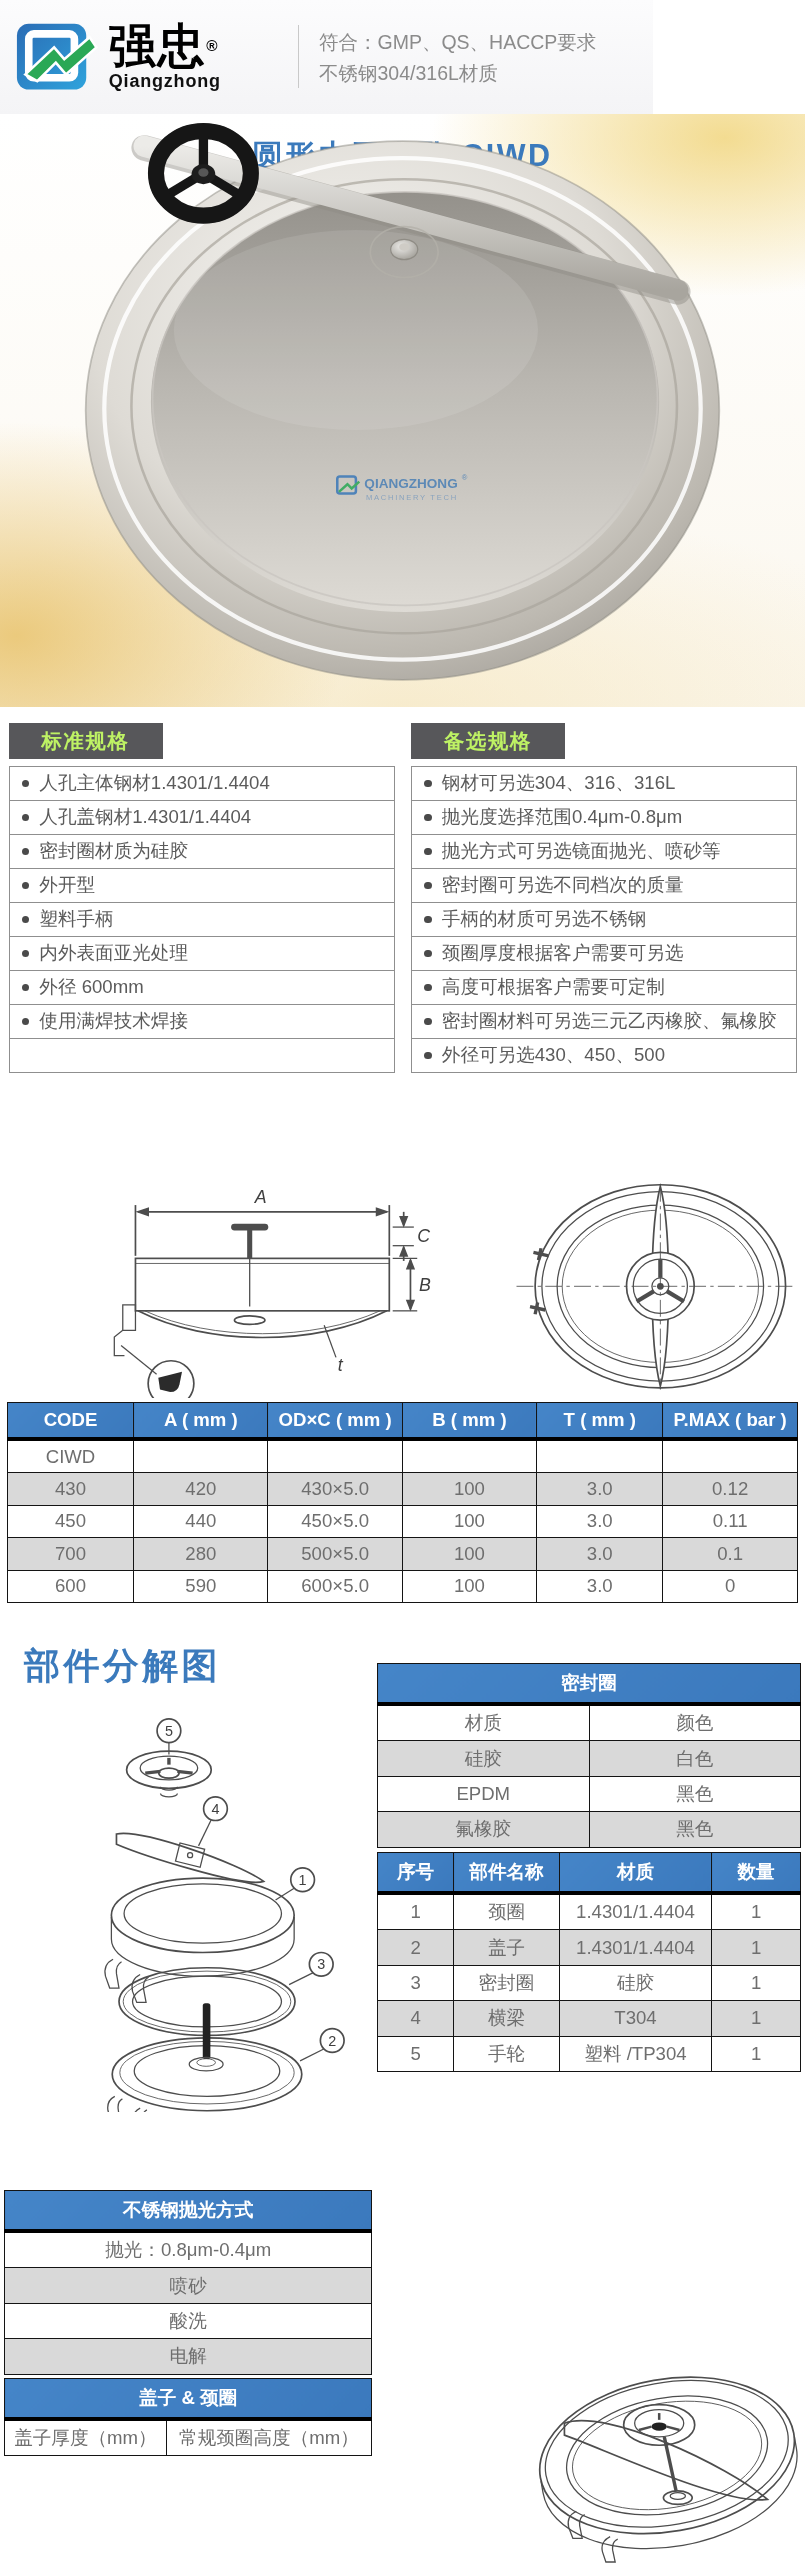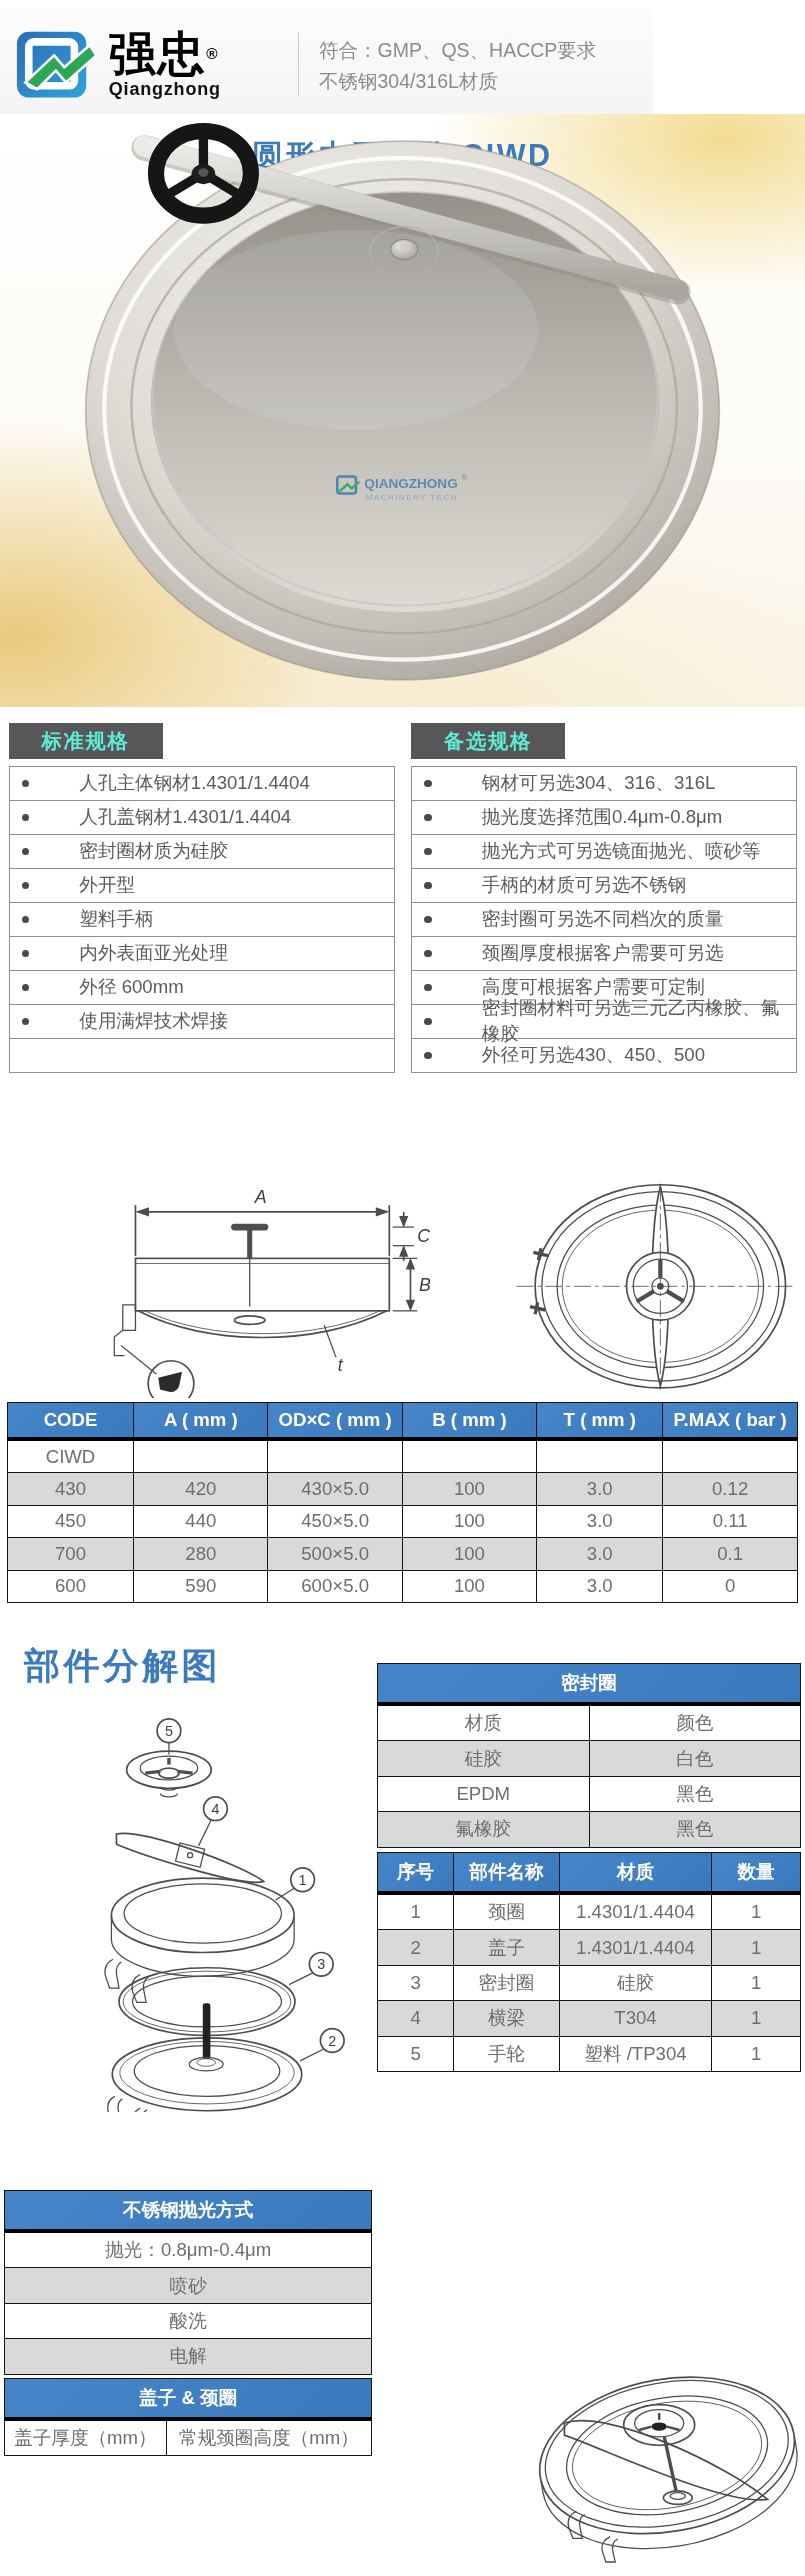--- a/index.html
+++ b/index.html
@@ -1,20 +1,20 @@
 <!DOCTYPE html>
 <html style="font-size:13.6px"><head>
 <meta charset="utf-8">
 <style>
   html,body{margin:0;padding:0;background:#e9e9e9;}
   .page{position:relative;width:805px;height:2576px;margin:0 auto;background:#ffffff;
         font-family:"Liberation Sans","DejaVu Sans",sans-serif;overflow:hidden;}
 
   
-  .top{position:absolute;top:8px;left:0;width:653px;height:114px;
+  .top{position:absolute;top:0;left:0;width:653px;height:114px;
        background:linear-gradient(#fcfcfd,#f4f4f6);}
   .logo-wrap{position:absolute;left:15.3px;top:22px;display:flex;align-items:center;}
   .logo-icon{width:85px;height:71px;}
   .logo-text{margin-left:8.5px;}
   .logo-cn{font-size:47px;font-weight:bold;color:#000;line-height:46px;letter-spacing:1.7px;}
   .logo-cn sup{font-size:15.3px;vertical-align:top;}
   .logo-en{font-size:18px;font-weight:bold;color:#101010;letter-spacing:0.8px;margin-top:1.7px;}
   .hdr-divider{position:absolute;left:298px;top:25.4px;width:0.8px;height:63px;background:#c9c9c9;}
   .taglines{position:absolute;left:319px;top:27px;font-size:19.5px;color:#8b8b8b;line-height:31px;}
 
@@ -26,25 +26,25 @@
       radial-gradient(ellipse 763px 271px at 50% 100%, rgba(244,226,178,.55), rgba(255,255,255,0) 75%),
       linear-gradient(#ffffff,#fbf7ee);}
   .title{position:absolute;top:22px;left:0;width:100%;margin:0;text-align:center;
          font-size:30.5px;font-weight:bold;color:#3b7abc;letter-spacing:2.5px;}
   .product{position:absolute;top:0;left:0;}
 
   
   .spec-box{position:absolute;width:386px;}
   .spec-box.left{left:8.5px;top:723px;}
   .spec-box.right{left:411px;top:723px;}
-  .spec-head{width:154px;height:36px;background:#57575a;color:#5eead4;font-size:20.3px;font-weight:bold;
+  .spec-head{width:154px;height:36px;background:#57575a;color:#bef264;font-size:20.3px;font-weight:bold;
              display:flex;align-items:center;justify-content:center;letter-spacing:1.7px;}
   .spec-list{list-style:none;margin:6.8px 0 0 0;padding:0;border:0.8px solid #8f8f8f;background:#fff;}
   .spec-list li{height:33px;display:flex;align-items:center;border-bottom:0.8px solid #8f8f8f;
-                padding-left:12px;font-size:18.6px;color:#5b5b5b;gap:40px;}
+                padding-left:12px;font-size:18.6px;color:#5b5b5b;}
   .spec-list li:last-child{border-bottom:none;}
   .bullet{width:7.6px;height:7.6px;border-radius:50%;background:#4a4a4a;margin-right:10.2px;flex:0 0 7.6px;}
 
   
   .notes{position:absolute;left:25.4px;top:1117px;font-size:20.3px;color:#e60f17;line-height:31px;}
 
   
   .side-view{position:absolute;left:38px;top:1178px;}
   .front-view{position:absolute;left:508px;top:1178px;}
   .exploded{position:absolute;left:42px;top:1705px;}
@@ -213,25 +213,25 @@
         <li>
           <span class="bullet"></span>
           <span class="spec-text">抛光度选择范围0.4μm-0.8μm</span>
         </li>
         <li>
           <span class="bullet"></span>
           <span class="spec-text">抛光方式可另选镜面抛光、喷砂等</span>
         </li>
         <li>
           <span class="bullet"></span>
+          <span class="spec-text">密封圈可另选不同档次的质量</span>
+        </li>
+        <li>
+          <span class="bullet"></span>
           <span class="spec-text">手柄的材质可另选不锈钢</span>
-        </li>
-        <li>
-          <span class="bullet"></span>
-          <span class="spec-text">密封圈可另选不同档次的质量</span>
         </li>
         <li>
           <span class="bullet"></span>
           <span class="spec-text">颈圈厚度根据客户需要可另选</span>
         </li>
         <li>
           <span class="bullet"></span>
           <span class="spec-text">高度可根据客户需要可定制</span>
         </li>
         <li>

